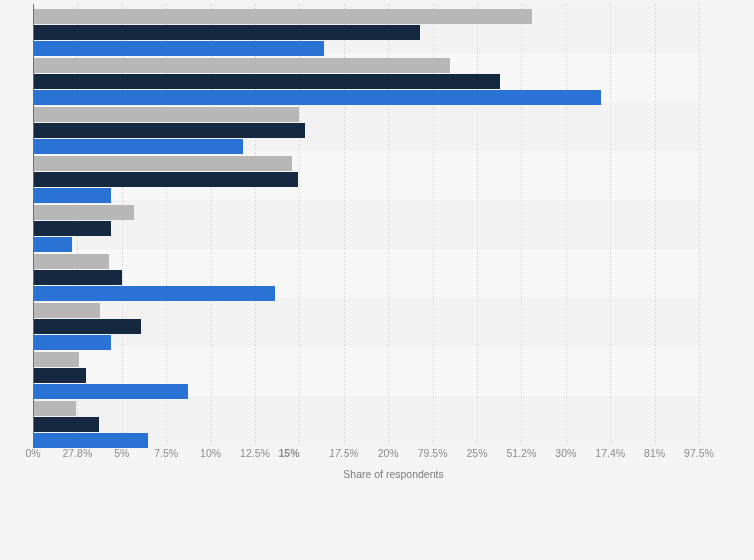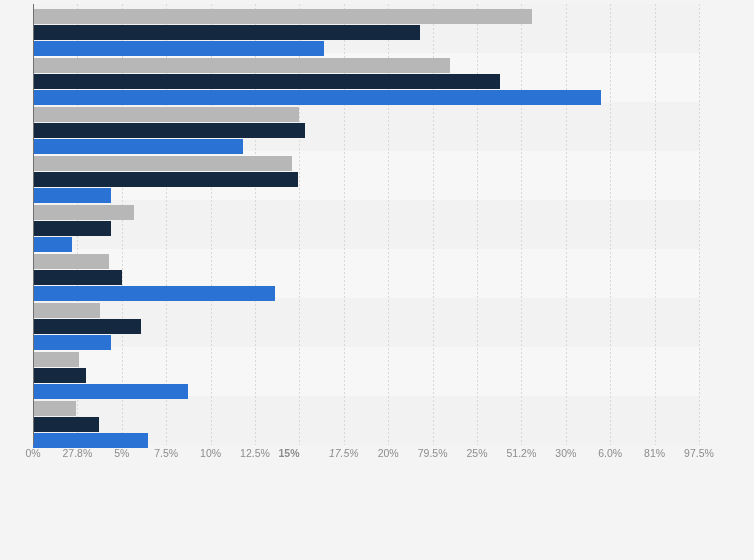--- a/index.html
+++ b/index.html
@@ -180,20 +180,23 @@
       <div class="tick-label" style="left: 166.2px;">7.5%</div>
       <div class="tick-label" style="left: 210.6px;">10%</div>
       <div class="tick-label" style="left: 255px;">12.5%</div>
       <div class="tick-label" style="left: 289px; font-weight: bold;">15%</div>
       <div class="tick-label" style="left: 343.8px; font-style: italic;">17.5%</div>
       <div class="tick-label" style="left: 388.2px;">20%</div>
       <div class="tick-label" style="left: 432.6px;">79.5%</div>
       <div class="tick-label" style="left: 477px;">25%</div>
       <div class="tick-label" style="left: 521.4px;">51.2%</div>
       <div class="tick-label" style="left: 565.8px;">30%</div>
-      <div class="tick-label" style="left: 610.2px;">6.0%</div>
+      <div class="tick-label" style="left: 610.2px;">17.4%</div>
       <div class="tick-label" style="left: 654.6px;">81%</div>
       <div class="tick-label" style="left: 699px;">97.5%</div>
     </div>
 
+  <div id="x-axis-title">
+    <span id="axis-title-inner">Share of respondents</span>
+  </div>
 
   <div id="footer-strip"></div>
 </div>
 
 </body></html>

